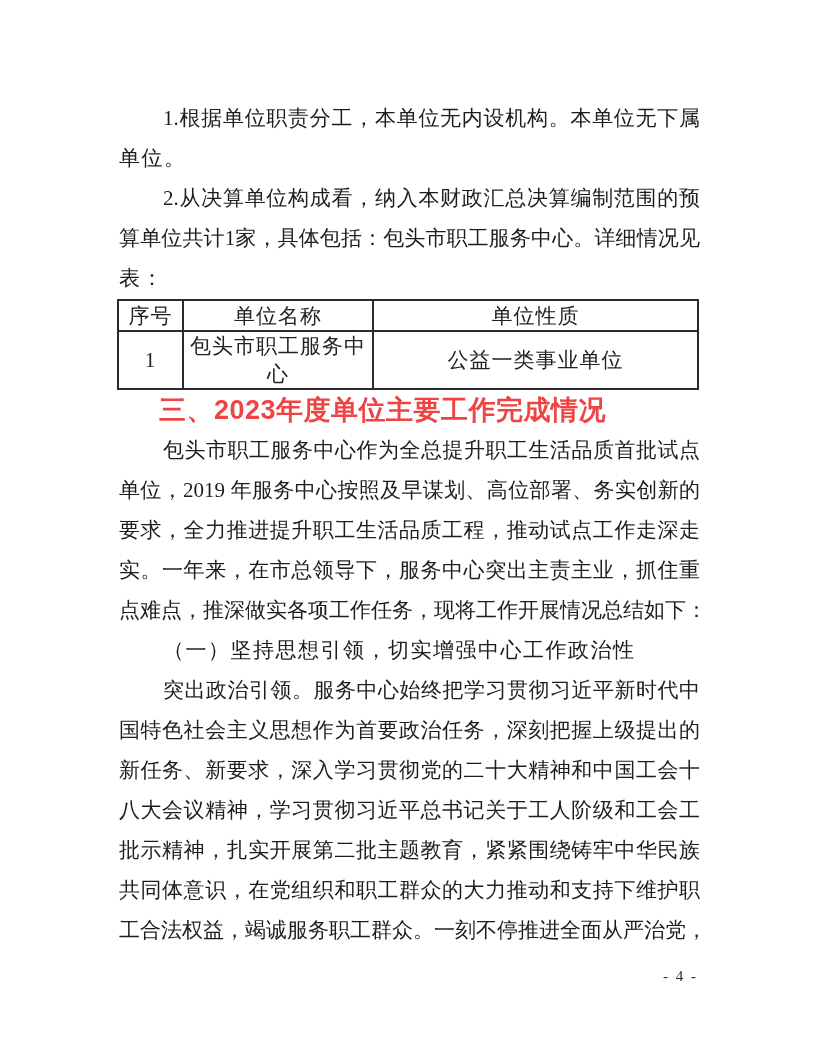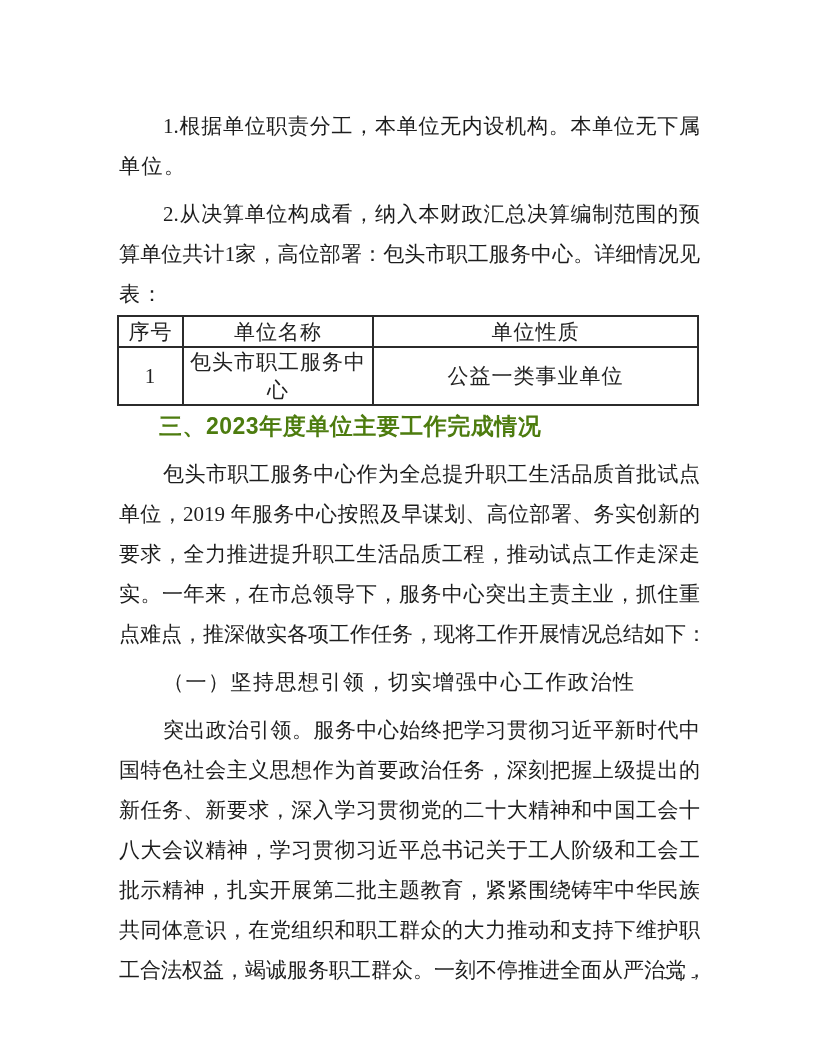--- a/index.html
+++ b/index.html
@@ -26,30 +26,30 @@
     text-align-last: justify;
     text-justify: inter-ideograph;
     overflow: hidden;
     white-space: nowrap;
   }
   .line.left {
     text-align: left;
     text-align-last: left;
     letter-spacing: 1.5px;
   }
-  .line.indent { padding-left: 44px; margin-top: 8px; }
+  .line.indent { padding-left: 44px; }
   .lead-bold { font-weight: 400; }
   .section-heading {
     height: 40px;
     line-height: 40px;
     padding-left: 40px;
     font-family: "Liberation Sans", "DejaVu Sans", sans-serif;
     font-weight: 700;
-    font-size: 23px;
-    color: #4d7c0f;
+    font-size: 27px;
+    color: #ef4444;
     letter-spacing: 0.5px;
     white-space: nowrap;
   }
   .units-table {
     width: 582px;
     margin: 1px 0 0 -2px;
     border-collapse: collapse;
     table-layout: fixed;
   }
   .units-table th, .units-table td {
@@ -78,21 +78,21 @@
 </head>
 <body>
 
 <div class="page">
   <div class="content">
 
     <div class="line indent">1.根据单位职责分工，本单位无内设机构。本单位无下属</div>
     <div class="line left">单位。</div>
 
     <div class="line indent">2.从决算单位构成看，纳入本财政汇总决算编制范围的预</div>
-    <div class="line">算单位共计1家，高位部署：包头市职工服务中心。详细情况见</div>
+    <div class="line">算单位共计1家，具体包括：包头市职工服务中心。详细情况见</div>
     <div class="line left">表：</div>
 
     <table class="units-table">
       <colgroup>
         <col class="col-seq">
         <col class="col-name">
         <col class="col-nature">
       </colgroup>
       <thead>
         <tr>

